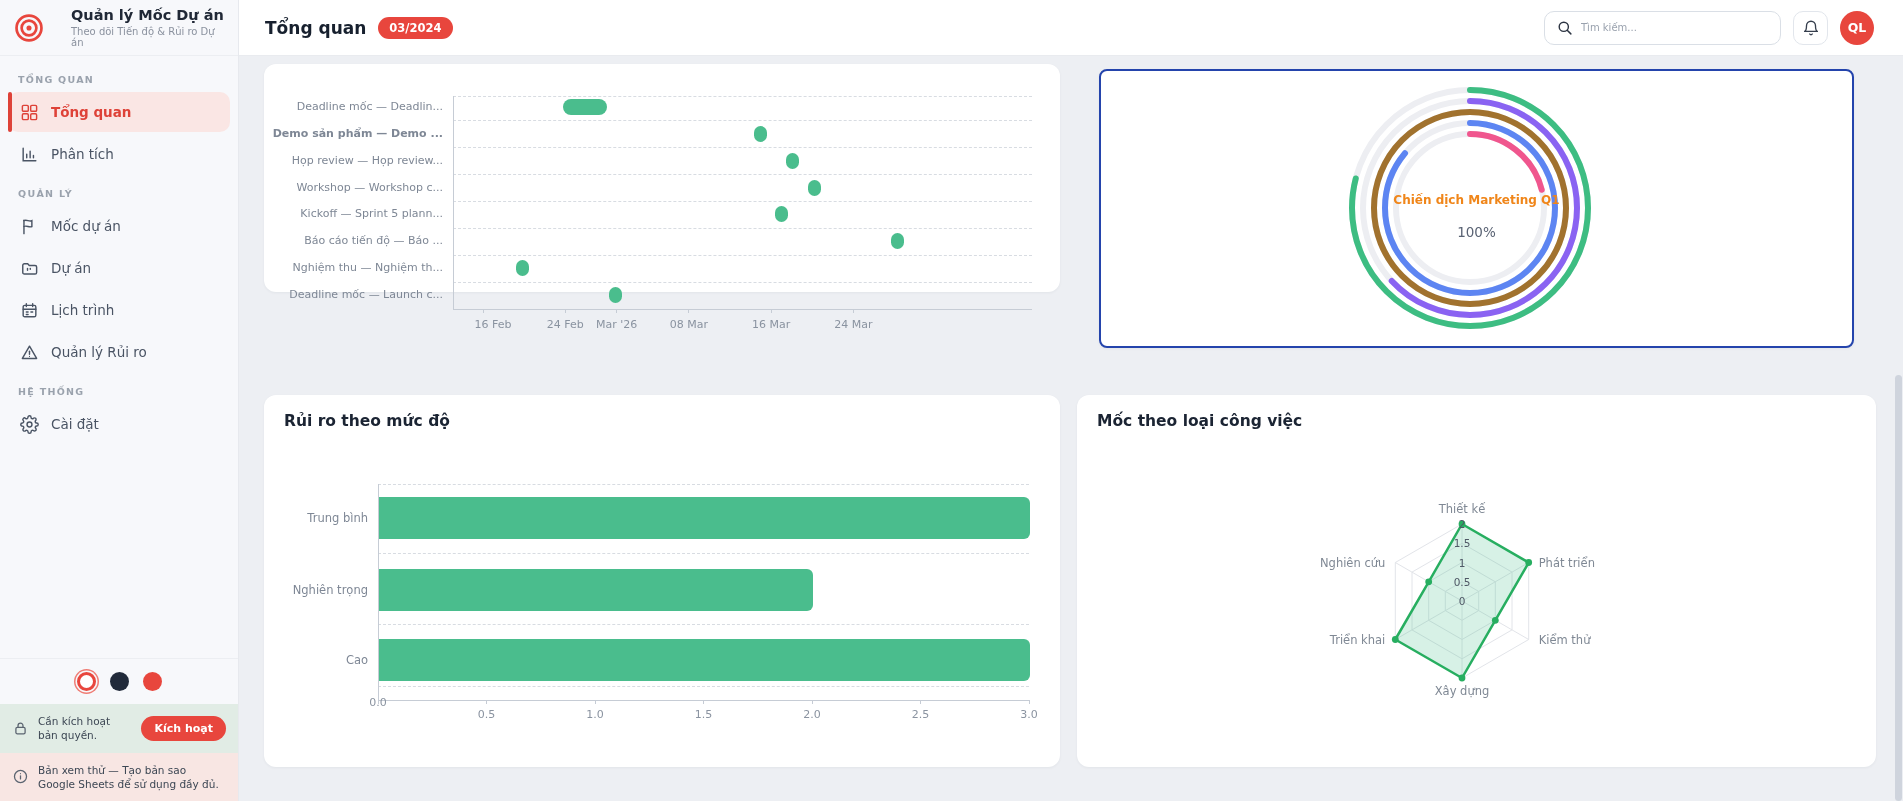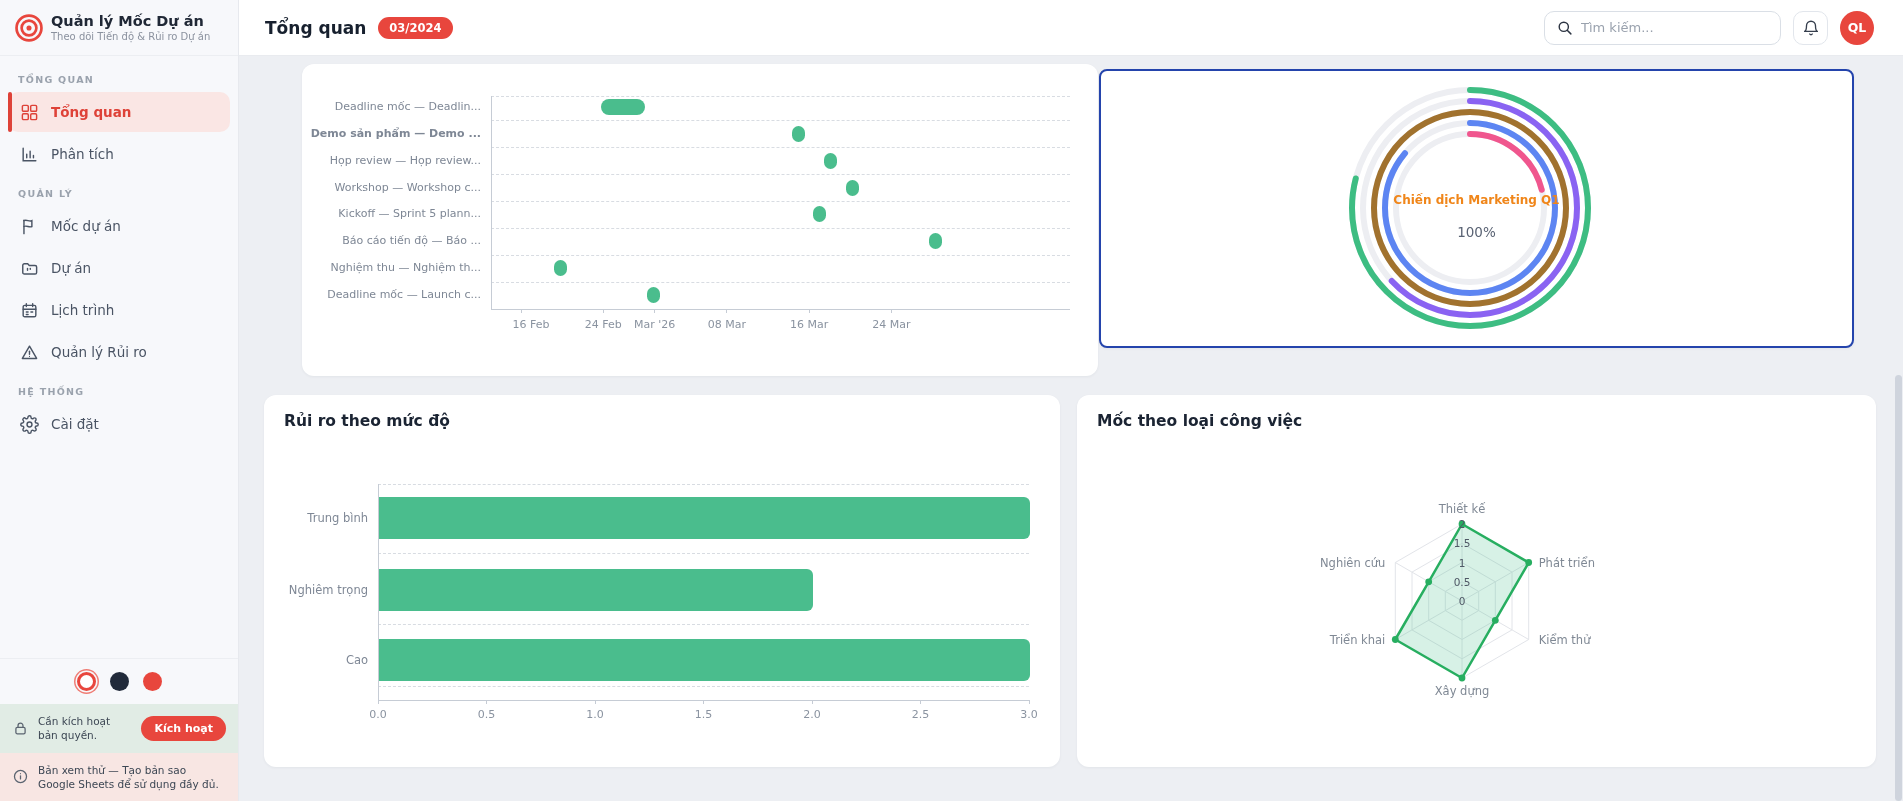--- a/index.html
+++ b/index.html
@@ -2,21 +2,21 @@
 <html><head>
 <meta charset="utf-8">
 <style>
   * { margin:0; padding:0; box-sizing:border-box; }
   html,body { width:1903px; height:801px; overflow:hidden;
     font-family:"DejaVu Sans","Liberation Sans",sans-serif; background:#edeff3; color:#1c2433; }
 
   
   .sidebar { position:absolute; left:0; top:0; bottom:0; width:239px; background:#f7f8fb;
     border-right:1px solid #e7e9ee; display:flex; flex-direction:column; }
-  .logo-row { display:flex; align-items:center; gap:5px; height:56px; padding:0 12px;
+  .logo-row { display:flex; align-items:center; gap:25px; height:56px; padding:0 12px;
     border-bottom:1px solid #eceef2; flex:none; }
   .app-title { font-size:14.5px; font-weight:700; color:#202836; line-height:1.2; }
   .app-sub { font-size:10px; color:#8a919e; margin-top:1px; }
   .nav { padding:4px 8px 0; overflow:hidden; }
   .section-label { font-size:9.5px; letter-spacing:1.3px; font-weight:700; color:#9aa2ad;
     margin:14px 10px 7px; }
   .nav-item { position:relative; display:flex; align-items:center; gap:12px; height:40px;
     padding:0 12px; margin:2px 0; border-radius:10px; font-size:13.5px; color:#4a5464; cursor:pointer; }
   .nav-item svg { flex:none; }
   .nav-item.active { background:#fae6e4; color:#de4238; font-weight:700; }
@@ -36,34 +36,34 @@
     border:none; border-radius:999px; padding:6px 13px; cursor:pointer; font-family:inherit; }
 
   
   .header { position:absolute; left:239px; right:0; top:0; height:56px; background:#fff;
     border-bottom:1px solid #e9ebef; display:flex; align-items:center; padding:0 29px 0 26px; }
   .page-title { font-size:17px; font-weight:800; color:#17202e; }
   .badge { background:#e8463d; color:#fff; font-size:11.5px; font-weight:700; border-radius:999px;
     padding:4px 11px; margin-left:12px; }
   .search-box { margin-left:auto; width:237px; height:34px; border:1px solid #dadfe6; border-radius:10px;
     background:#fff; display:flex; align-items:center; gap:8px; padding:0 11px; }
-  .search-box input { border:none; outline:none; flex:1; font-size:13px; color:#434c5a;
+  .search-box input { border:none; outline:none; flex:1; font-size:10px; color:#434c5a;
     font-family:inherit; background:transparent; }
   .search-box input::placeholder { color:#9aa2ae; }
   .icon-btn { width:35px; height:34px; margin-left:12px; border:1px solid #e2e6ec; border-radius:10px;
     background:#fff; display:flex; align-items:center; justify-content:center; cursor:pointer; }
   .avatar { width:34px; height:34px; margin-left:12px; border-radius:50%; background:#e8463d; color:#fff;
     font-size:12.5px; font-weight:800; display:flex; align-items:center; justify-content:center; cursor:pointer; }
 
   
   .main { position:absolute; left:239px; top:56px; right:0; bottom:0; background:#edeff3; }
   .card { position:absolute; background:#fff; border-radius:12px;
     box-shadow:0 1px 3px rgba(20,30,50,0.05); }
   .card-title { position:absolute; left:20px; top:17px; font-size:15.5px; font-weight:700; color:#1b2433; }
-  #card-timeline { left:25px; top:8px;  width:796px; height:312px;margin-left:38px; }
+  #card-timeline { left:25px; top:8px;  width:796px; height:228px; }
   #card-rings    { left:860px; top:13px; width:755px; height:279px; border:2px solid #2444ac; border-radius:8px; cursor:pointer; }
   #card-bars     { left:25px; top:339px; width:796px; height:372px; }
   #card-radar    { left:838px; top:339px; width:799px; height:372px; }
 
   
   .tl-dash { position:absolute; height:0; border-top:1px dashed #d8dce2; }
   .tl-vline { position:absolute; width:1px; background:#c6ccd5; }
   .tl-hline { position:absolute; height:1px; background:#c6ccd5; }
   .tl-label { position:absolute; left:0; width:179px; text-align:right; font-size:11px; color:#7e8795; white-space:nowrap; }
   .tl-point { position:absolute; height:16px; border-radius:8px; cursor:pointer; }
@@ -293,26 +293,26 @@
     <div class="card-title">Rủi ro theo mức độ</div>
     <div style="position:relative;width:100%;height:100%;" id="bar-host">
         <div class="bar-dash" style="left: 114px; top: 89px; width: 651px;"></div>
         <div class="bar-dash" style="left: 114px; top: 158px; width: 651px;"></div>
         <div class="bar-dash" style="left: 114px; top: 229px; width: 651px;"></div>
         <div class="bar-dash" style="left: 114px; top: 291px; width: 651px;"></div>
         <div class="tl-vline" style="left: 114px; top: 89px; height: 216px;"></div>
         <div class="tl-hline" style="left: 114px; top: 305px; width: 651px;"></div>
         <div class="bar-cat" style="left: 4px; top: 116px;">Trung bình</div>
         <div class="bar-rect" style="left: 115px; top: 102px; width: 651px; background: rgb(74, 189, 141);"></div>
-        <div class="bar-cat" style="left: 4px; top: 188px;">Nghiêm trọng</div>
+        <div class="bar-cat" style="left: 4px; top: 188px;">Nghiên trọng</div>
         <div class="bar-rect" style="left: 115px; top: 174px; width: 434px; background: rgb(74, 189, 141);"></div>
         <div class="bar-cat" style="left: 4px; top: 258px;">Cao</div>
         <div class="bar-rect" style="left: 115px; top: 244px; width: 651px; background: rgb(74, 189, 141);"></div>
         <div class="tl-tick" style="left: 113.5px; top: 305px;"></div>
-        <div class="bar-ticklabel" style="left: 92px; top: 313px;">0.0</div>
+        <div class="bar-ticklabel" style="left: 92px; top: 301px;">0.0</div>
         <div class="tl-tick" style="left: 222px; top: 305px;"></div>
         <div class="bar-ticklabel" style="left: 200.5px; top: 313px;">0.5</div>
         <div class="tl-tick" style="left: 330.5px; top: 305px;"></div>
         <div class="bar-ticklabel" style="left: 309px; top: 313px;">1.0</div>
         <div class="tl-tick" style="left: 439px; top: 305px;"></div>
         <div class="bar-ticklabel" style="left: 417.5px; top: 313px;">1.5</div>
         <div class="tl-tick" style="left: 547.5px; top: 305px;"></div>
         <div class="bar-ticklabel" style="left: 526px; top: 313px;">2.0</div>
         <div class="tl-tick" style="left: 656px; top: 305px;"></div>
         <div class="bar-ticklabel" style="left: 634.5px; top: 313px;">2.5</div>

